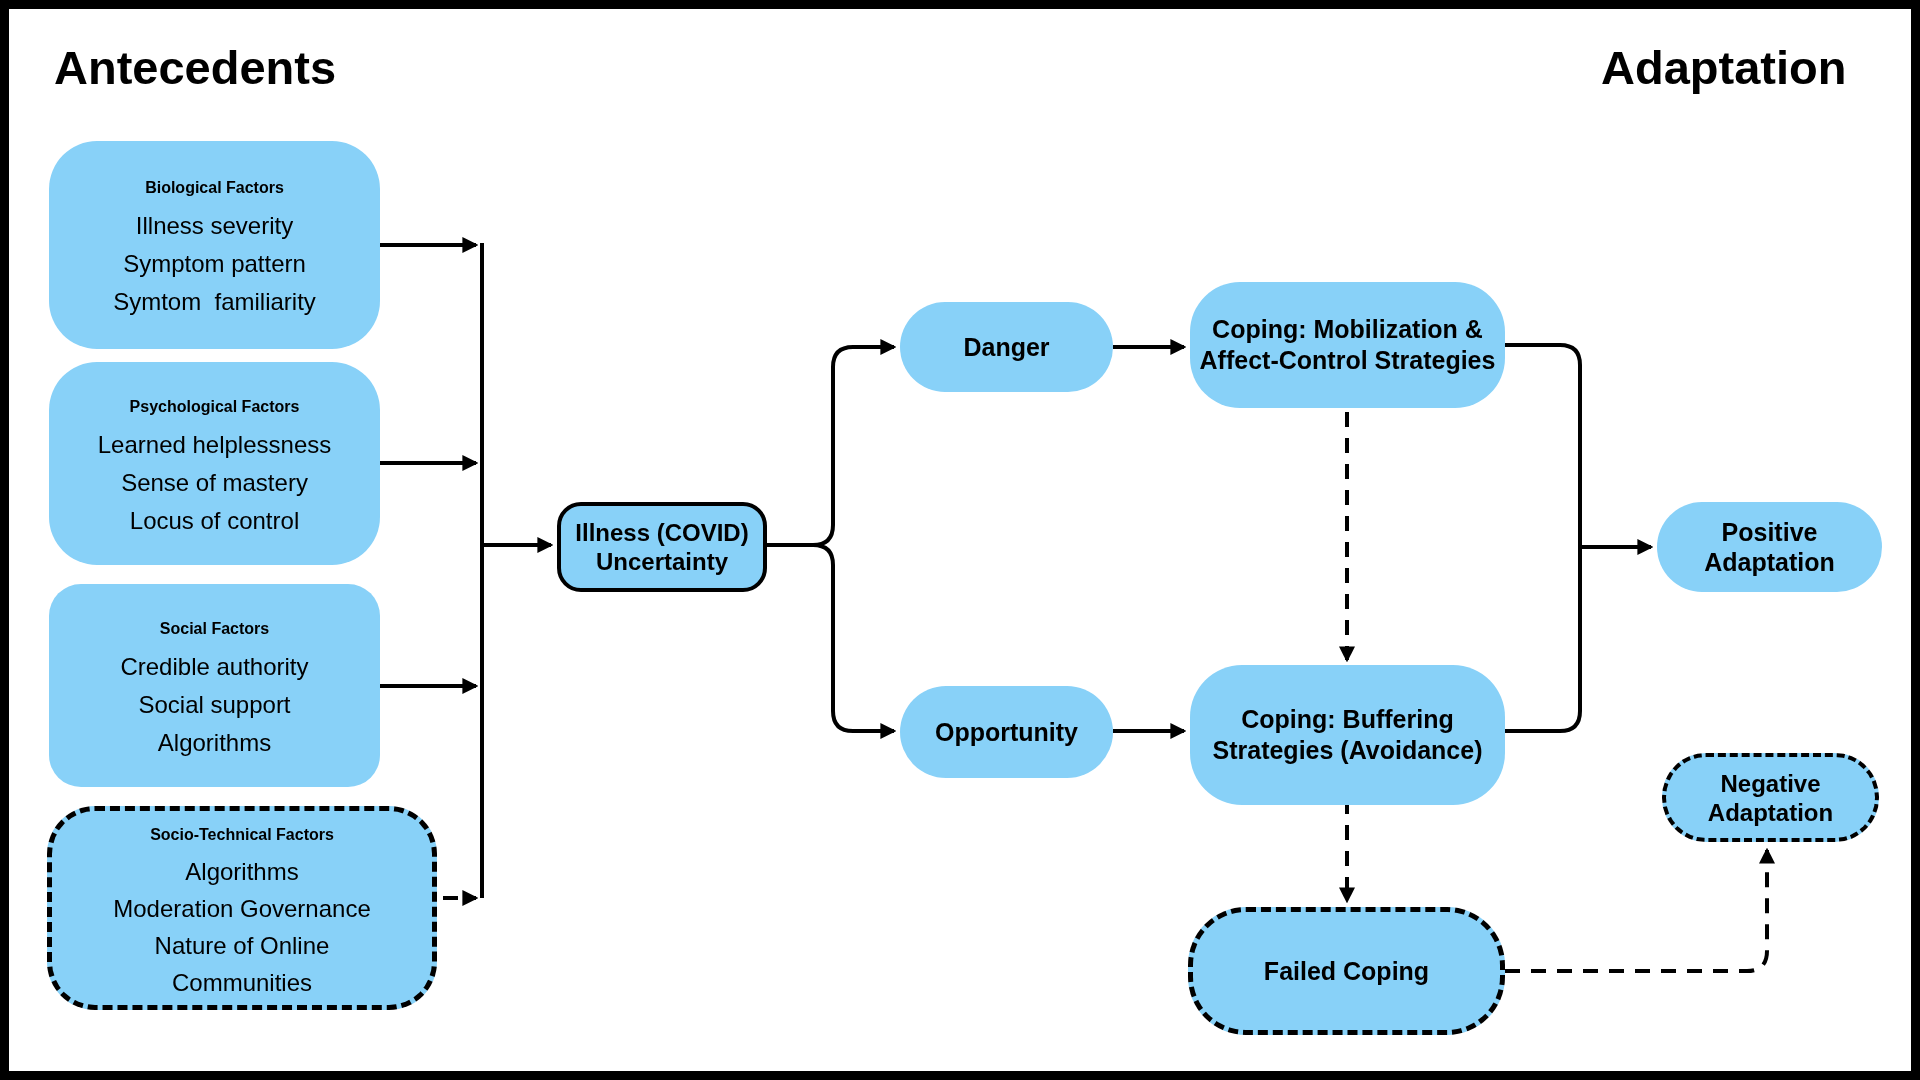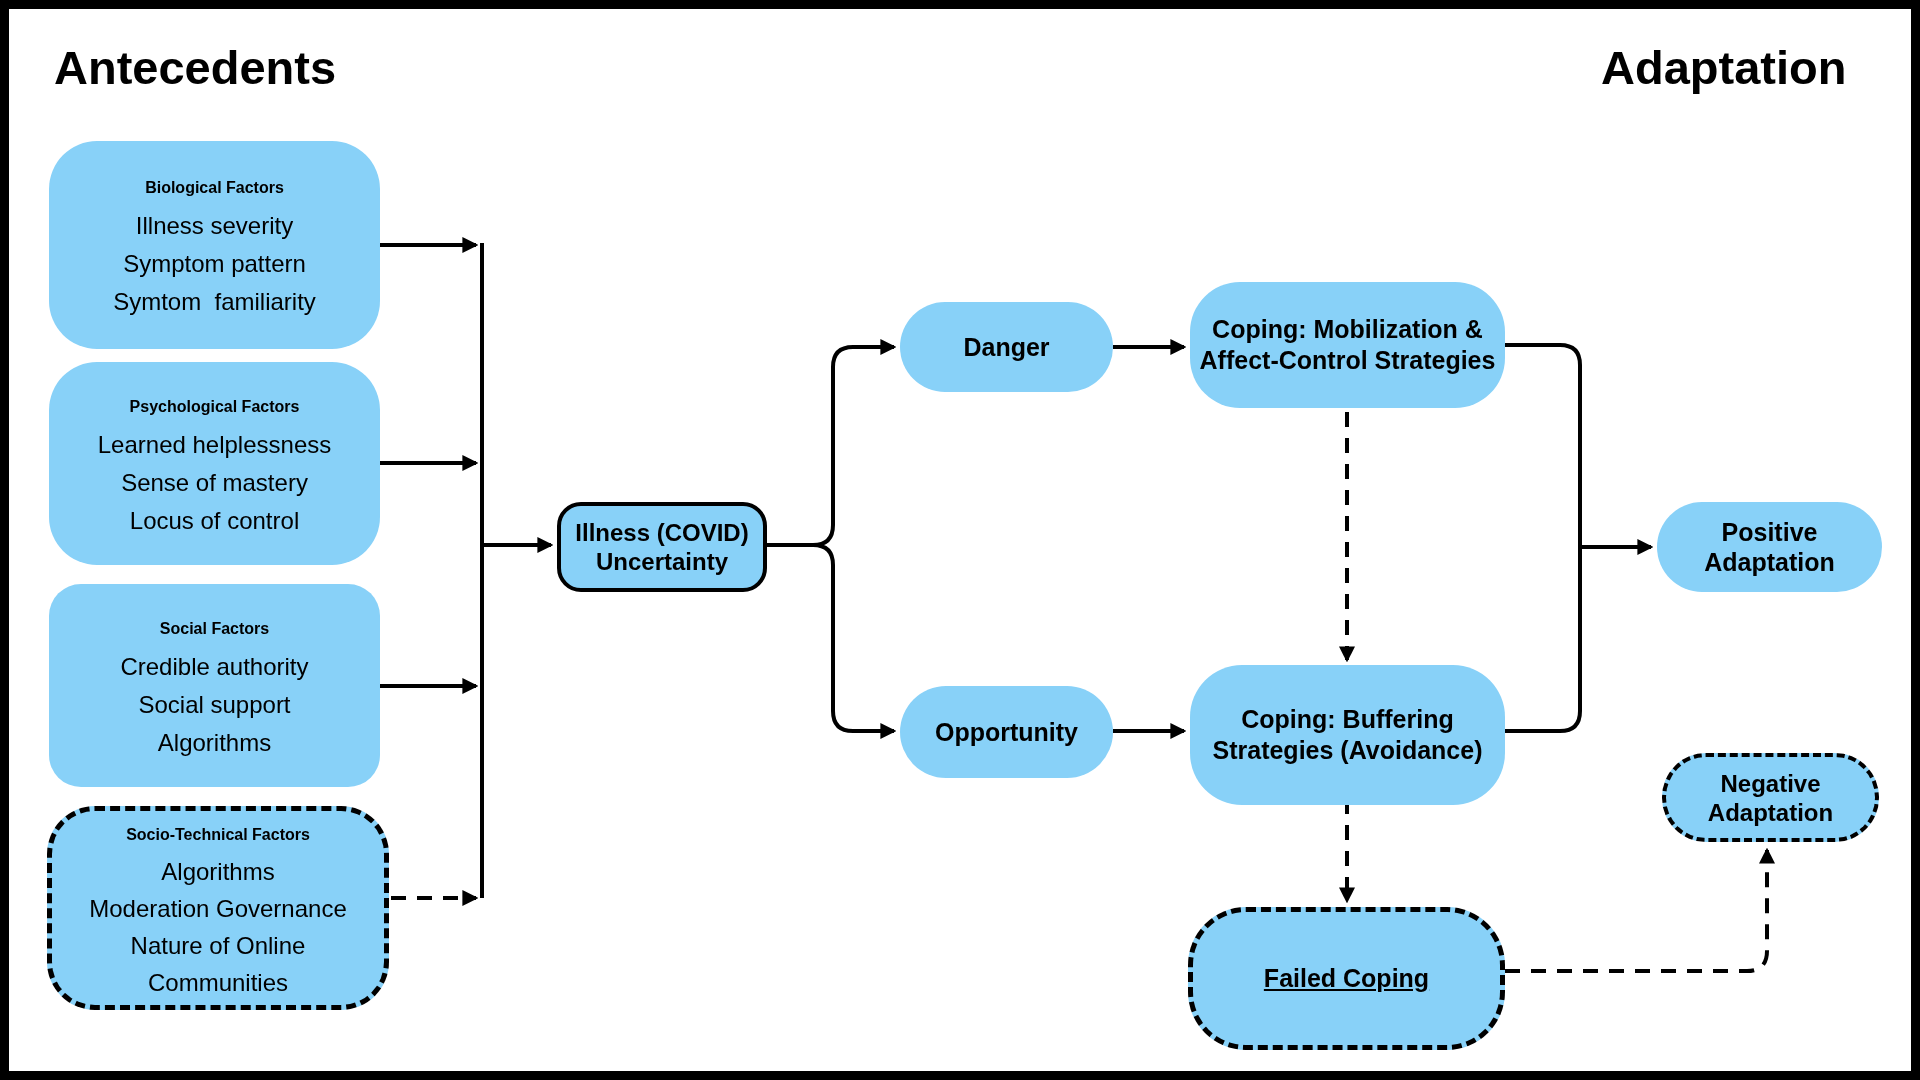--- a/index.html
+++ b/index.html
@@ -75,21 +75,21 @@
     <div class="factor-item">Locus of control</div>
   </div>
 
   <div class="node" style="left:49px;top:584px;width:331px;height:203px;border-radius:32px;">
     <div class="factor-title">Social Factors</div>
     <div class="factor-item">Credible authority</div>
     <div class="factor-item">Social support</div>
     <div class="factor-item">Algorithms</div>
   </div>
 
-  <div class="node dashed-border" style="left:47px;top:806px;width:342px;height:204px;border-radius:48px;align-items:center;">
+  <div class="node dashed-border" style="left:47px;top:806px;width:390px;height:204px;border-radius:48px;align-items:center;">
     <div class="factor-title" style="line-height:37px;">Socio-Technical Factors</div>
     <div class="factor-item" style="line-height:37px;">Algorithms</div>
     <div class="factor-item" style="line-height:37px;max-width:300px;">Moderation Governance</div>
     <div class="factor-item" style="line-height:37px;max-width:260px;">Nature of Online Communities</div>
   </div>
 
   <div class="node" style="left:557px;top:502px;width:210px;height:90px;border-radius:24px;border:4px solid #000;">
     <div class="pill-label" style="font-size:24px;line-height:29px;max-width:190px;">Illness (COVID) Uncertainty</div>
   </div>
 
@@ -102,21 +102,21 @@
   </div>
 
   <div class="node" style="left:1190px;top:282px;width:315px;height:126px;border-radius:50px;">
     <div class="pill-label" style="max-width:300px;">Coping: Mobilization &amp; Affect-Control Strategies</div>
   </div>
 
   <div class="node" style="left:1190px;top:665px;width:315px;height:140px;border-radius:52px;">
     <div class="pill-label" style="max-width:300px;">Coping: Buffering Strategies (Avoidance)</div>
   </div>
 
-  <div class="node dashed-border" style="left:1188px;top:907px;width:317px;height:143px;border-radius:58px;text-decoration:underline;">
+  <div class="node dashed-border" style="left:1188px;top:907px;width:317px;height:128px;border-radius:58px;">
     <div class="pill-label">Failed Coping</div>
   </div>
 
   <div class="node" style="left:1657px;top:502px;width:225px;height:90px;border-radius:45px;">
     <div class="pill-label" style="line-height:30px;max-width:170px;">Positive Adaptation</div>
   </div>
 
   <div class="node" style="left: 1662px; top: 753px; width: 217px; height: 89px; border-radius: 44px; border: 4px dashed rgb(0, 0, 0);">
     <div class="pill-label" style="font-size:24px;line-height:29px;max-width:160px;">Negative Adaptation</div>
   </div>

